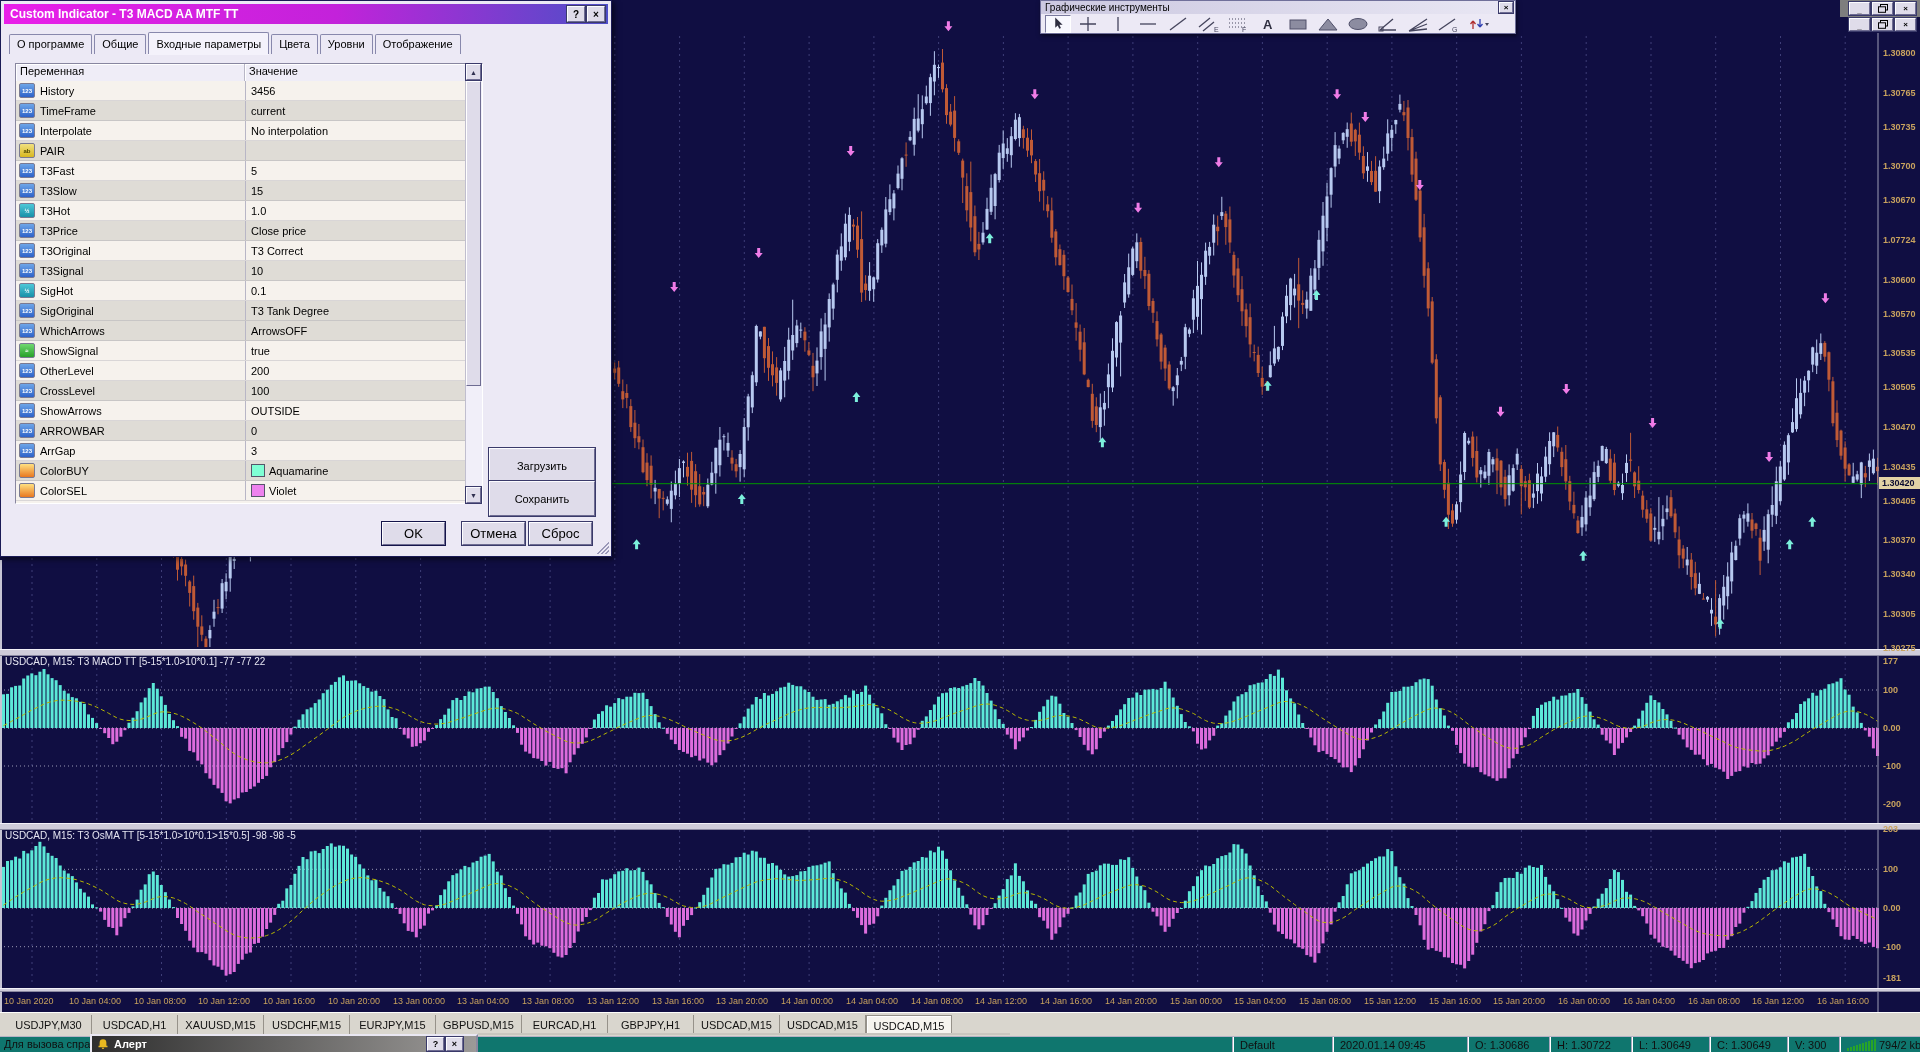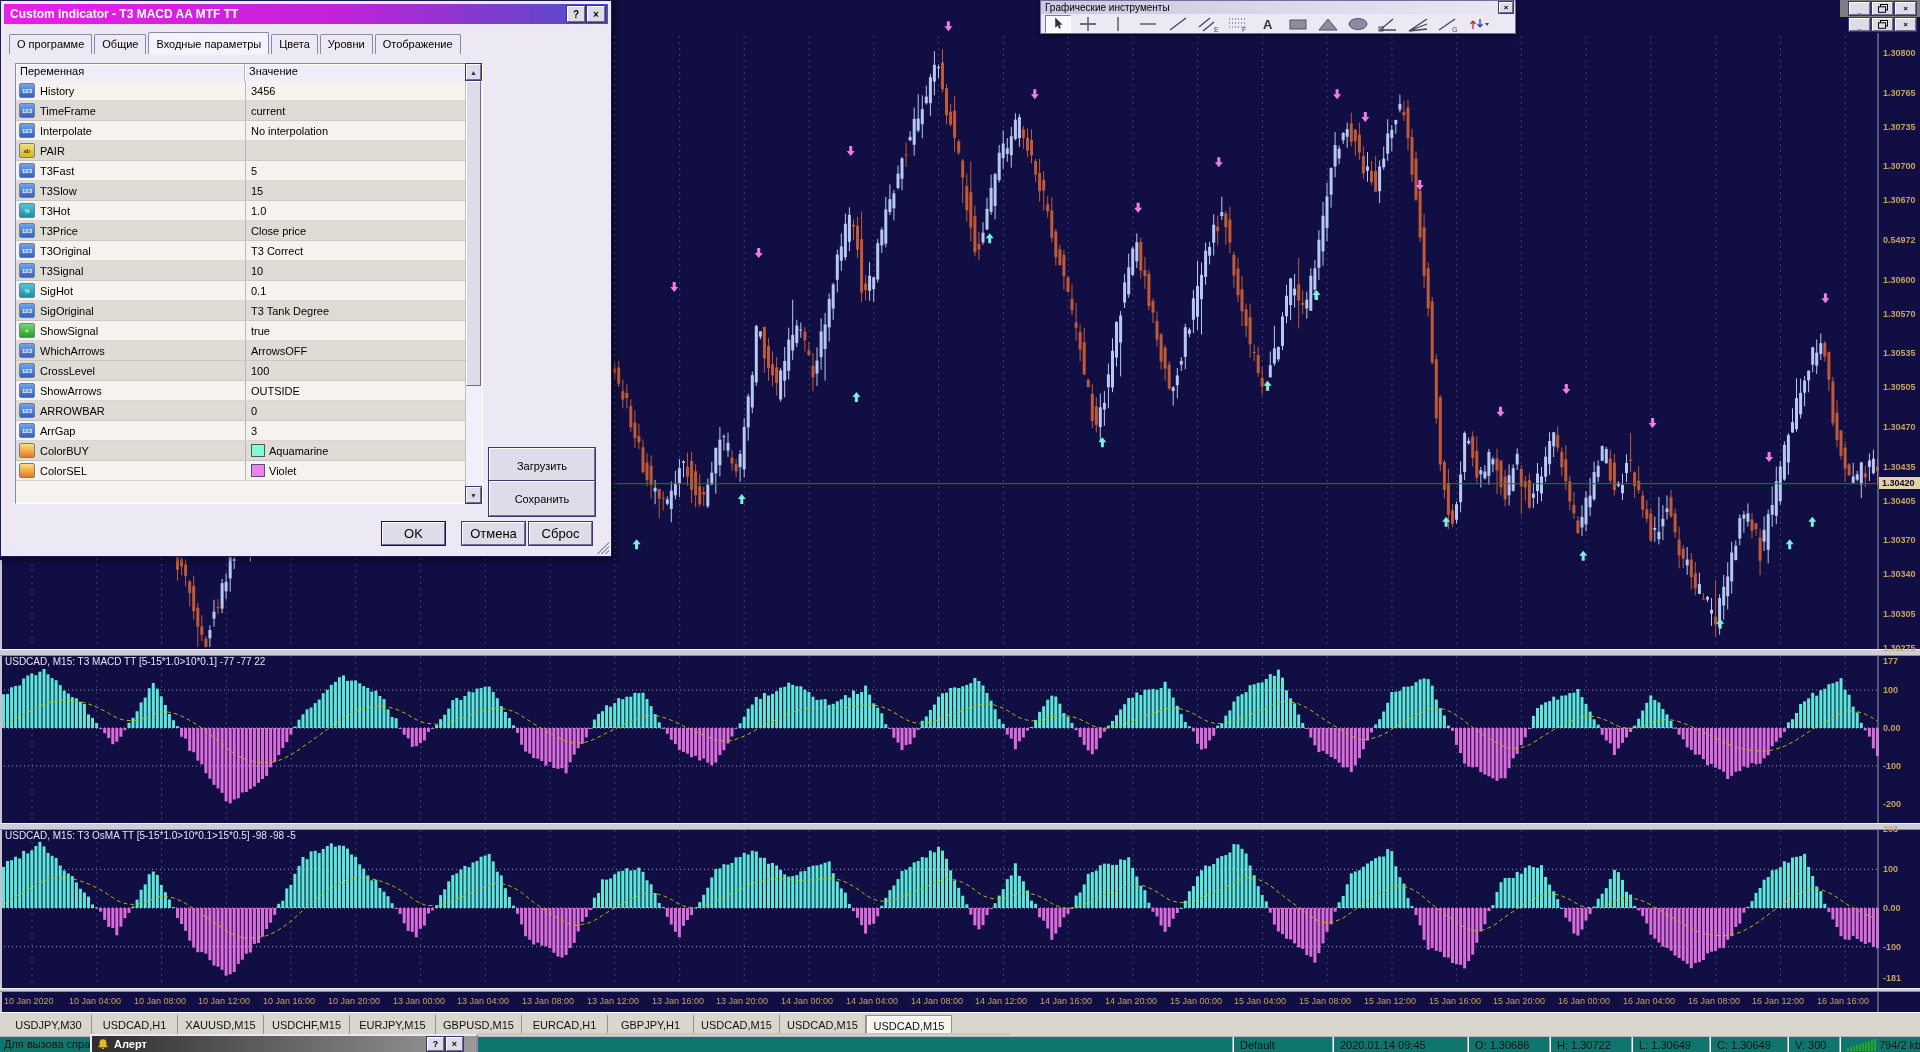--- a/index.html
+++ b/index.html
@@ -2089,21 +2089,21 @@
 
     <div class="sub-label" style="top:656px">USDCAD, M15: T3 MACD TT [5-15*1.0&gt;10*0.1]  -77 -77 22</div>
     <div class="sub-label" style="top:830px">USDCAD, M15: T3 OsMA TT [5-15*1.0&gt;10*0.1&gt;15*0.5]  -98 -98 -5</div>
 
     <div id="price-axis">
         <div class="ax-tick" style="top: 48px;">1.30800</div>
         <div class="ax-tick" style="top: 88px;">1.30765</div>
         <div class="ax-tick" style="top: 122px;">1.30735</div>
         <div class="ax-tick" style="top: 161px;">1.30700</div>
         <div class="ax-tick" style="top: 195px;">1.30670</div>
-        <div class="ax-tick" style="top: 235px;">0.54972</div>
+        <div class="ax-tick" style="top: 235px;">1.07724</div>
         <div class="ax-tick" style="top: 275px;">1.30600</div>
         <div class="ax-tick" style="top: 309px;">1.30570</div>
         <div class="ax-tick" style="top: 348px;">1.30535</div>
         <div class="ax-tick" style="top: 382px;">1.30505</div>
         <div class="ax-tick" style="top: 422px;">1.30470</div>
         <div class="ax-tick" style="top: 462px;">1.30435</div>
         <div class="ax-tick" style="top: 496px;">1.30405</div>
         <div class="ax-tick" style="top: 535px;">1.30370</div>
         <div class="ax-tick" style="top: 569px;">1.30340</div>
         <div class="ax-tick" style="top: 609px;">1.30305</div>
@@ -2273,36 +2273,45 @@
           </div>
           <div class="prow even">
             <div class="pname">
               <span class="ricon" style="background: linear-gradient(rgb(110, 166, 232), rgb(46, 98, 200));">123</span>
               <span>SigOriginal</span>
             </div>
             <div class="pval">
               <span>T3 Tank Degree</span>
             </div>
           </div>
+          <div class="prow even">
+            <div class="pname">
+              <span class="ricon" style="background: linear-gradient(rgb(110, 166, 232), rgb(46, 98, 200));">123</span>
+              <span>WhichArrows</span>
+            </div>
+            <div class="pval">
+              <span>ArrowsOFF</span>
+            </div>
+          </div>
           <div class="prow odd">
             <div class="pname">
               <span class="ricon" style="background: linear-gradient(rgb(112, 216, 112), rgb(40, 160, 40));">≈</span>
               <span>ShowSignal</span>
             </div>
             <div class="pval">
               <span>true</span>
             </div>
           </div>
-          <div class="prow even">
+          <div class="prow odd">
             <div class="pname">
               <span class="ricon" style="background: linear-gradient(rgb(110, 166, 232), rgb(46, 98, 200));">123</span>
-              <span>WhichArrows</span>
+              <span>OtherLevel</span>
             </div>
             <div class="pval">
-              <span>ArrowsOFF</span>
+              <span>200</span>
             </div>
           </div>
           <div class="prow even">
             <div class="pname">
               <span class="ricon" style="background: linear-gradient(rgb(110, 166, 232), rgb(46, 98, 200));">123</span>
               <span>CrossLevel</span>
             </div>
             <div class="pval">
               <span>100</span>
             </div>

